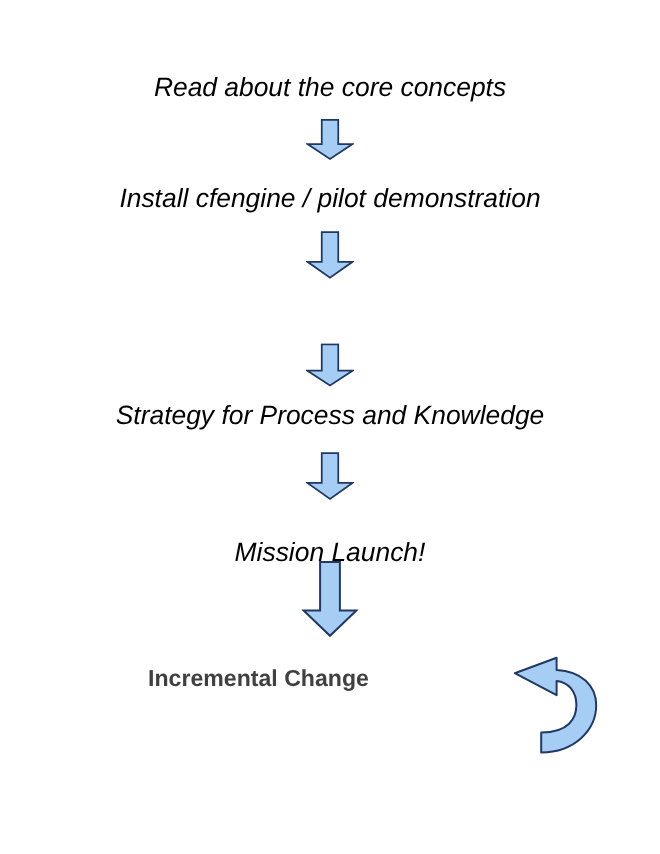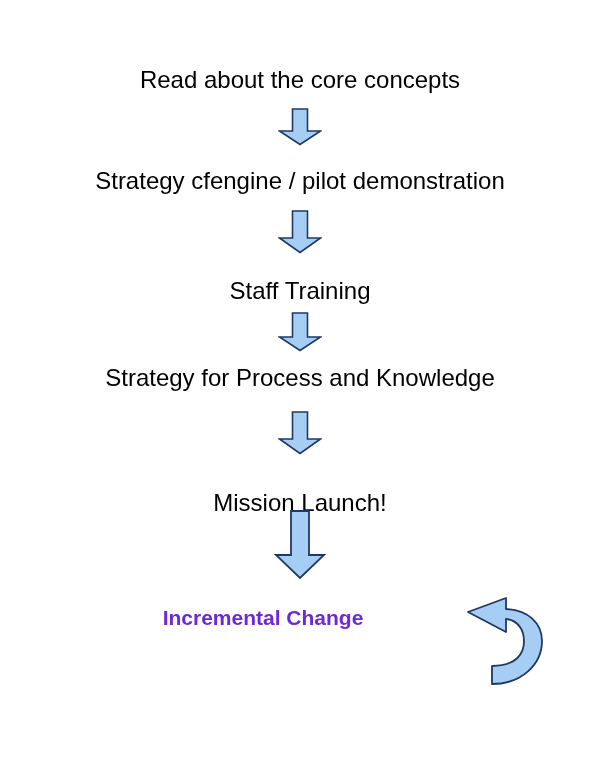--- a/index.html
+++ b/index.html
@@ -27,20 +27,21 @@
   .step-text {
     position: absolute;
     left: 0;
     width: 600px;
     text-align: center;
     font-family: "Liberation Sans", sans-serif;
     font-size: 24px;
     line-height: 30px;
     color: #000000;
     white-space: nowrap;
+    font-style: italic;
   }
 
   .step-1 { top: 65px; }
   .step-2 { top: 166px; }
   .step-3 { top: 276px; }
   .step-4 { top: 363px; }
   .step-5 { top: 488px; }
 
   
   .arrow-down {
@@ -65,23 +66,22 @@
   
   .outcome {
     position: absolute;
     top: 603px;
     left: 0;
     width: 470px;
     text-align: center;
     font-family: "Liberation Sans", sans-serif;
     font-size: 21px;
     line-height: 27px;
-    color: #6d28d9;
+    color: #404040;
     white-space: nowrap;
-    padding-left: 28px;
   }
   .outcome-title {
     font-weight: bold;
     font-size: 21px;
     line-height: 29px;
   }
   .outcome-line {
     font-weight: normal;
   }
 
@@ -103,31 +103,30 @@
   <div class="step-text step-1">Read about the core concepts</div>
 
   <div class="arrow-down conn-1">
     <span>
       <svg width="44" height="38" viewBox="0 0 44 38" aria-hidden="true">
         <polygon points="14.5,1 29.5,1 29.5,23 42.5,23 22,36.5 1.5,23 14.5,23" fill="#A6CEF5" stroke="#1F3864" stroke-width="1.6" stroke-linejoin="miter"></polygon>
       </svg>
     </span>
   </div>
 
-  <div class="step-text step-2">Strategy cfengine / pilot demonstration</div>
+  <div class="step-text step-2">Install cfengine / pilot demonstration</div>
 
   <div class="arrow-down conn-2">
     <span>
       <svg width="44" height="44" viewBox="0 0 44 44" aria-hidden="true">
         <polygon points="14.5,1 29.5,1 29.5,28 42.5,28 22,42.5 1.5,28 14.5,28" fill="#A6CEF5" stroke="#1F3864" stroke-width="1.6" stroke-linejoin="miter"></polygon>
       </svg>
     </span>
   </div>
 
-  <div class="step-text step-3">Staff Training</div>
 
   <div class="arrow-down conn-3">
     <span>
       <svg width="44" height="40" viewBox="0 0 44 40" aria-hidden="true">
         <polygon points="14.5,1 29.5,1 29.5,25 42.5,25 22,38.5 1.5,25 14.5,25" fill="#A6CEF5" stroke="#1F3864" stroke-width="1.6" stroke-linejoin="miter"></polygon>
       </svg>
     </span>
   </div>
 
   <div class="step-text step-4">Strategy for Process and Knowledge</div>

